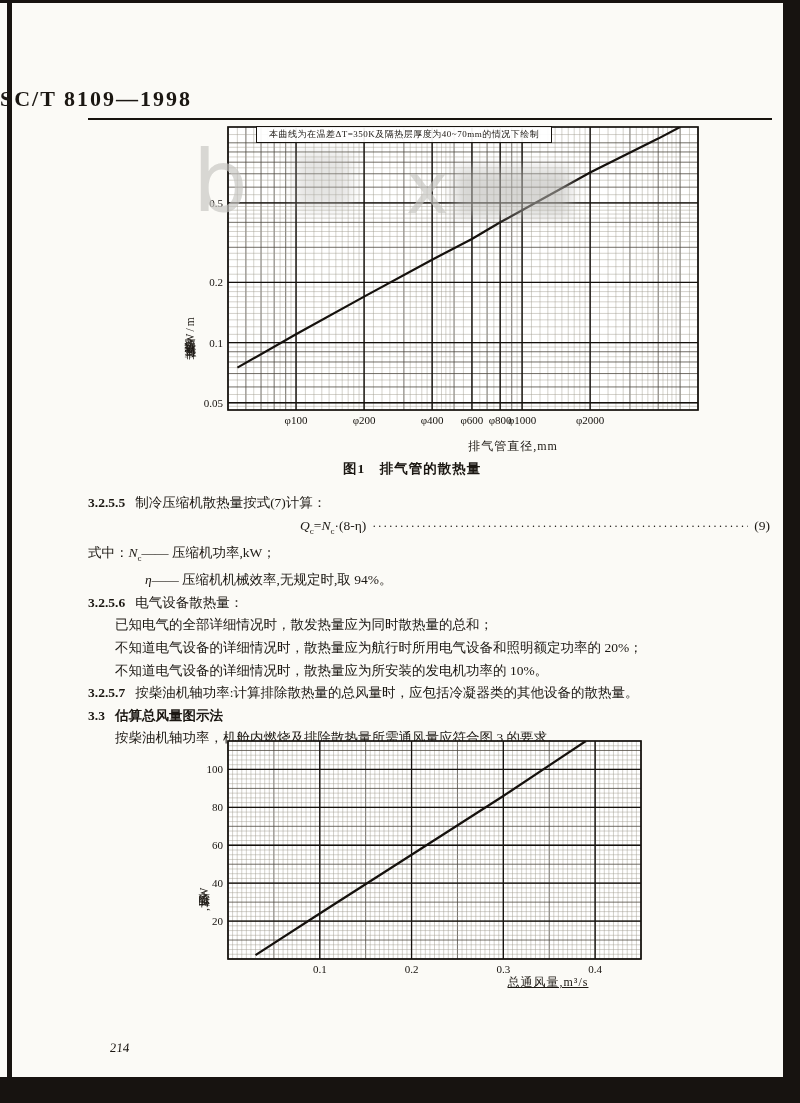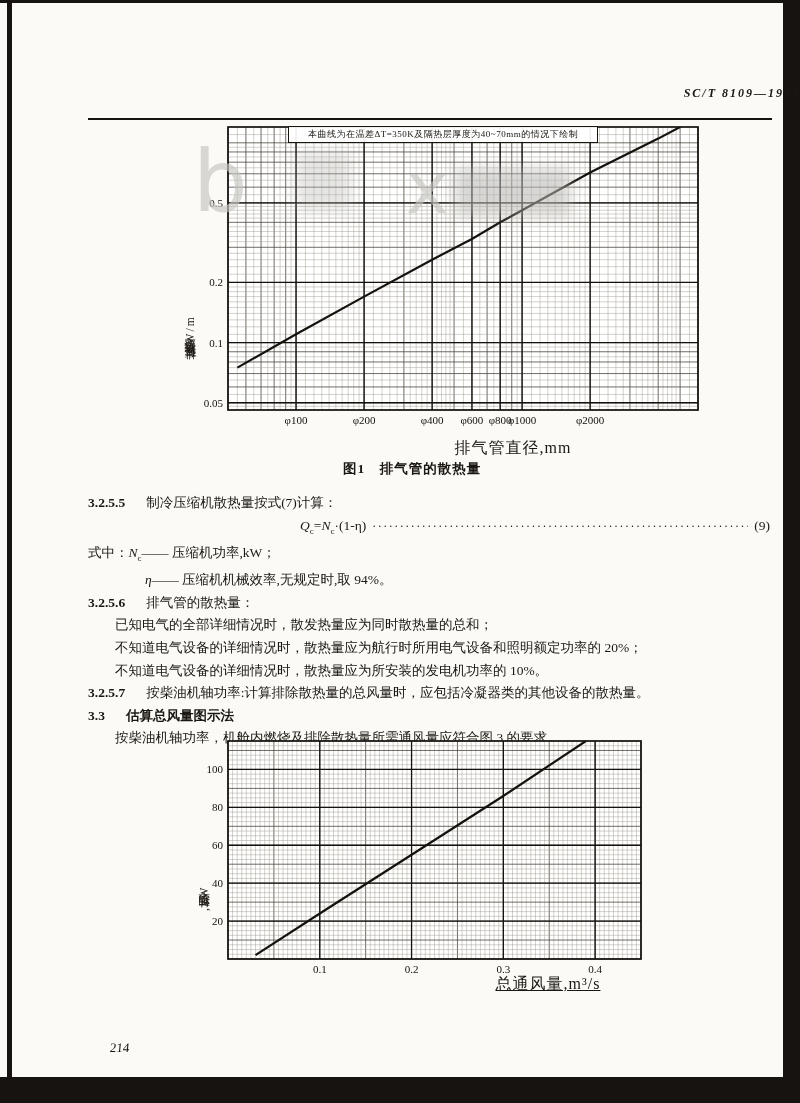--- a/index.html
+++ b/index.html
@@ -1,33 +1,33 @@
 <!DOCTYPE html>
 <html><head>
 <meta charset="utf-8">
 <style>
   html,body{margin:0;padding:0;background:#d9d9d9;}
   .page{position:relative;width:800px;height:1103px;background:#fbfaf6;overflow:hidden;
         font-family:"Liberation Serif",serif;color:#1b1712;}
   .scan-edge{position:absolute;background:#171310;}
-  .hdr{position:absolute;top:86px;left:0;width:100%;text-align:right;
-       font-weight:bold;font-size:12px;letter-spacing:2px;font-style:italic;}
+  .hdr{position:absolute;top:86px;left:0;width:100%;text-align:left;
+       font-weight:bold;font-size:22px;letter-spacing:2px;}
   .hdr-rule{position:absolute;top:118px;left:88px;width:684px;height:2px;background:#17130e;}
   .fig{position:absolute;}
   .fig svg text{font-family:"Liberation Serif",serif;}
   .anno{position:absolute;border:1px solid #17130e;background:rgba(255,255,255,.93);
-        font-size:9px;padding:1px 19px;white-space:nowrap;letter-spacing:.5px;margin-left:32px;}
+        font-size:9px;padding:1px 12px;white-space:nowrap;letter-spacing:.5px;}
   .vlab{position:absolute;writing-mode:vertical-rl;transform:rotate(180deg);
         font-size:11.5px;letter-spacing:2px;}
-  .xlab{position:absolute;font-size:16px;letter-spacing:1px;}
+  .xlab{position:absolute;font-size:12px;letter-spacing:1px;}
   .cap{position:absolute;left:0;width:100%;text-align:center;font-weight:bold;
        font-size:13.5px;letter-spacing:1px;}
   .textblock{position:absolute;top:492px;left:88px;width:688px;font-size:13.5px;}
   .textblock p{margin:0;line-height:22.6px;white-space:nowrap;}
-  .num{font-weight:bold;margin-right:21px;}
+  .num{font-weight:bold;margin-right:10px;}
   .ind{padding-left:27px;}
   .eta{padding-left:57px;}
   .boldline{font-weight:bold;}
   .formula{display:flex;align-items:baseline;padding-left:212px;padding-right:6px;}
   .formula .dots{flex:1;overflow:hidden;white-space:nowrap;margin:0 6px;
                  letter-spacing:1.5px;font-size:12px;}
   sub{font-size:9px;}
   .pagenum{position:absolute;top:1040px;left:110px;font-size:13px;transform:skewX(-6deg);}
   .wm-letter{position:absolute;color:#c6c5c1;opacity:.65;font-family:"DejaVu Sans",sans-serif;
              pointer-events:none;line-height:1;}
@@ -210,32 +210,32 @@
   <div class="wm-letter" style="left:193px;top:138px;font-size:86px;">b</div>
   <div class="wm-letter" style="left:406px;top:152px;font-size:72px;">x</div>
   <div class="wm-blur" style="left:455px;top:168px;width:115px;height:48px;"></div>
   <div class="wm-blur" style="left:296px;top:152px;width:55px;height:58px;opacity:.35;"></div>
 
   <div class="textblock">
     <p>
       <span class="num">3.2.5.5</span><span>制冷压缩机散热量按式(7)计算：</span>
     </p>
     <p class="formula">
-      <span><i>Q</i><sub>c</sub><span>=</span><i>N</i><sub>c</sub><span>·(1-η)</span></span>
+      <span><i>Q</i><sub>c</sub><span>=</span><i>N</i><sub>c</sub><span>·(8-η)</span></span>
       <span class="dots">··························································································</span>
       <span>(9)</span>
     </p>
     <p>
       <span>式中：</span><i>N</i><sub>c</sub><span>—— 压缩机功率,kW；</span>
     </p>
     <p class="eta">
       <i>η</i><span>—— 压缩机机械效率,无规定时,取 94%。</span>
     </p>
     <p>
-      <span class="num">3.2.5.6</span><span>排气管的散热量：</span>
+      <span class="num">3.2.5.6</span><span>电气设备散热量：</span>
     </p>
     <p class="ind">已知电气的全部详细情况时，散发热量应为同时散热量的总和；</p>
     <p class="ind">不知道电气设备的详细情况时，散热量应为航行时所用电气设备和照明额定功率的 20%；</p>
     <p class="ind">不知道电气设备的详细情况时，散热量应为所安装的发电机功率的 10%。</p>
     <p>
       <span class="num">3.2.5.7</span><span>按柴油机轴功率:计算排除散热量的总风量时，应包括冷凝器类的其他设备的散热量。</span>
     </p>
     <p class="boldline">
       <span class="num">3.3</span><span>估算总风量图示法</span>
     </p>

